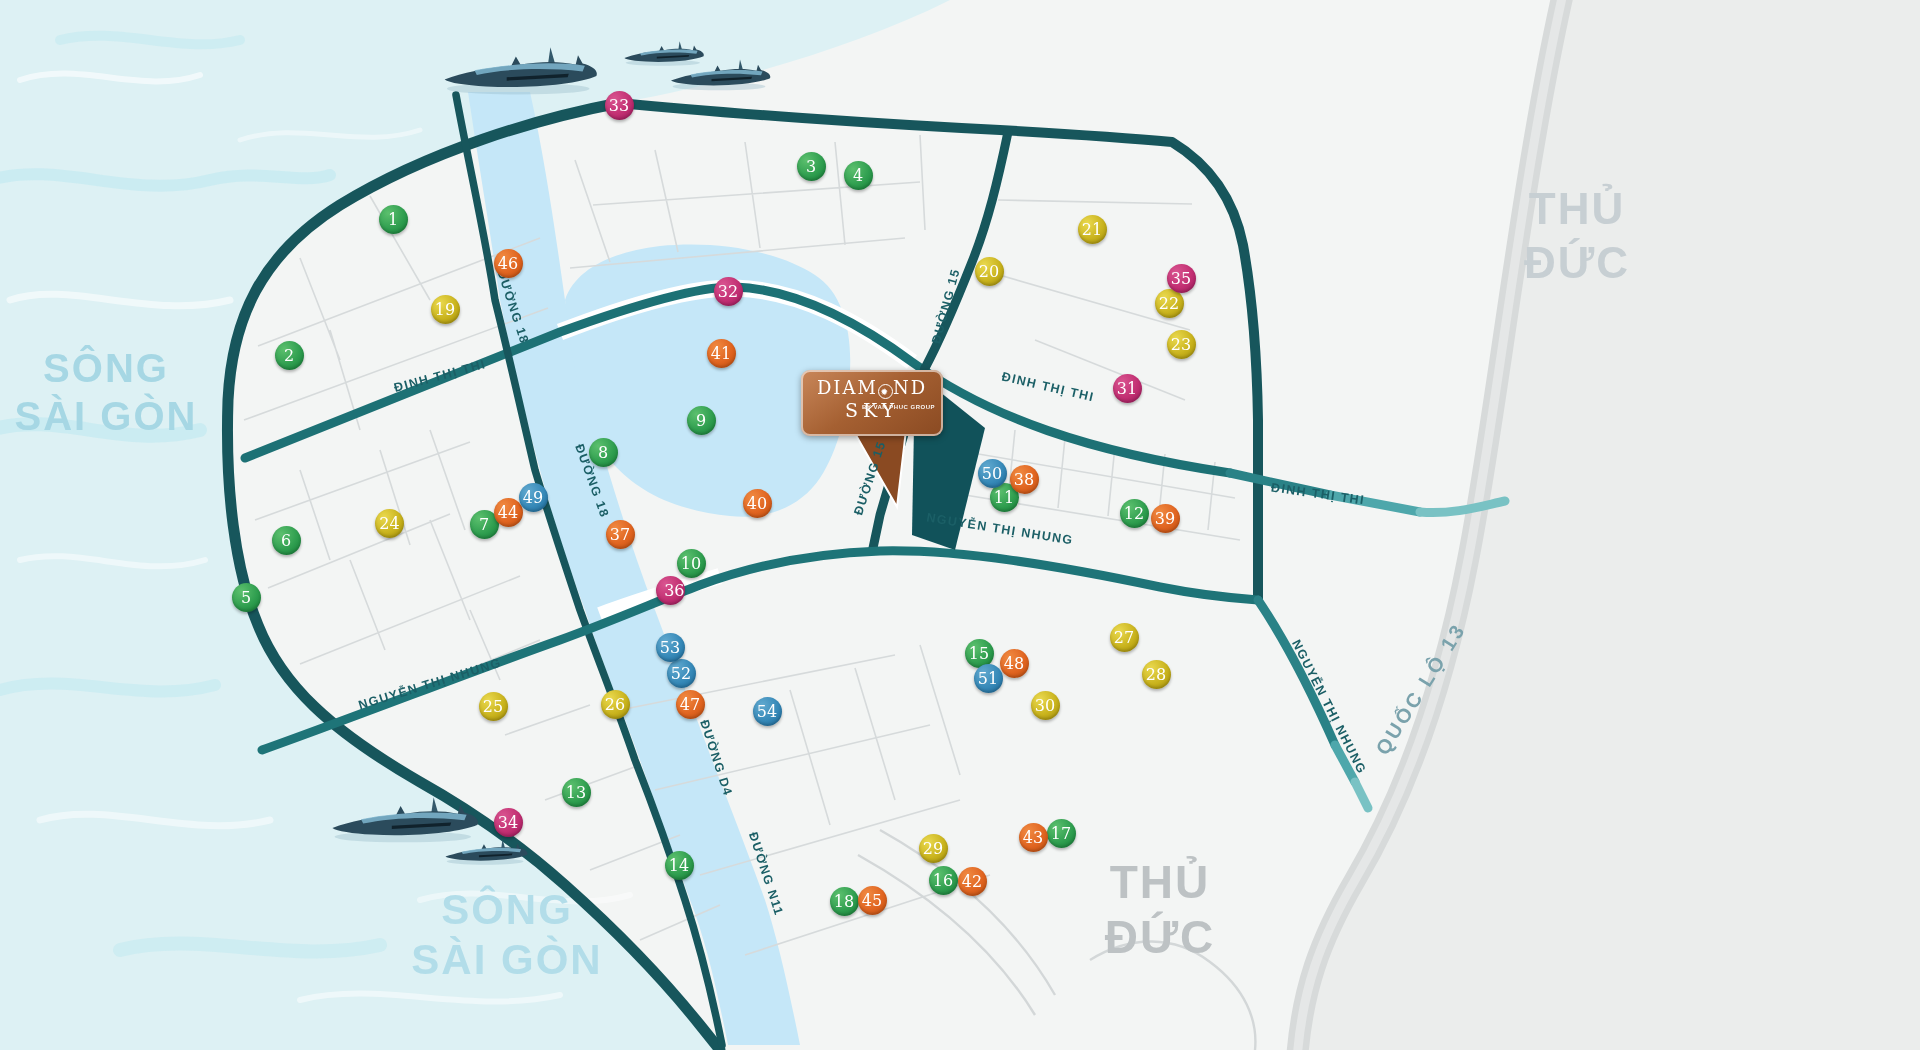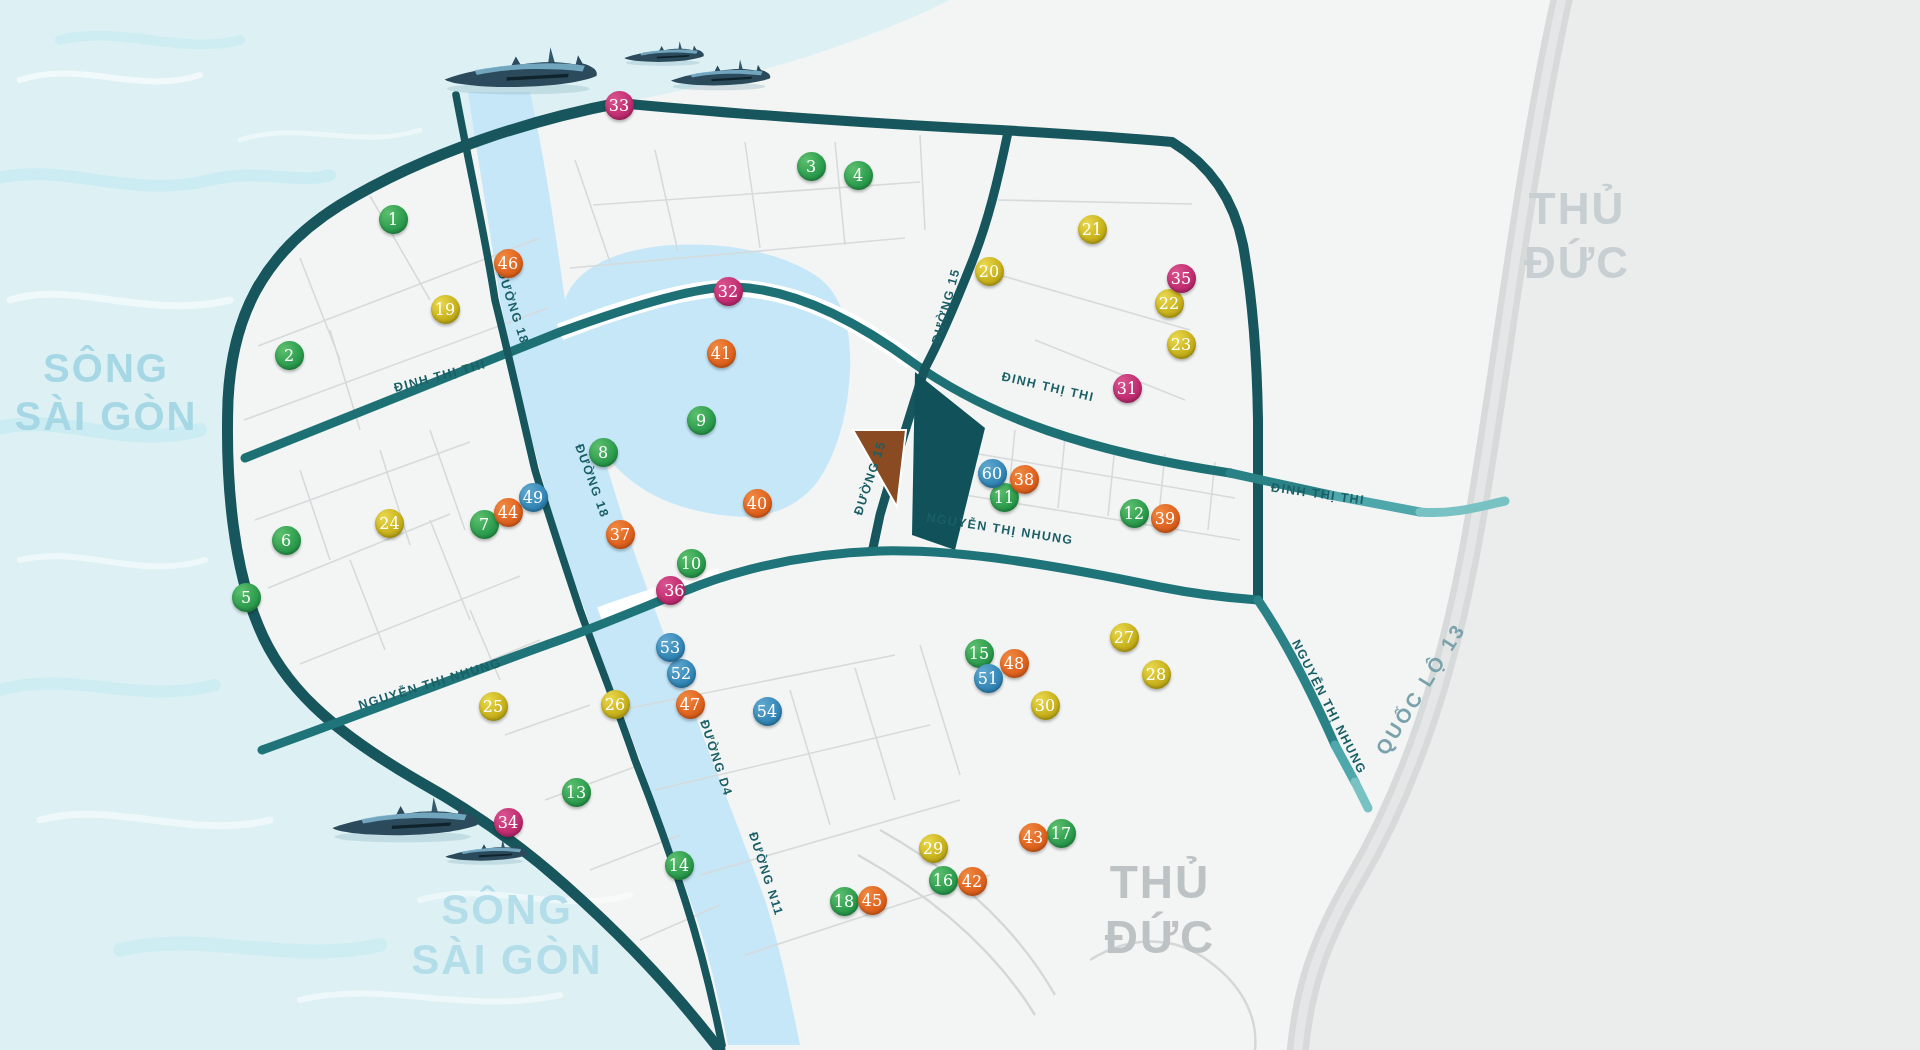--- a/index.html
+++ b/index.html
@@ -130,20 +130,24 @@
     </defs>
     <g>
       <use href="#yacht" transform="translate(440,45) scale(1.15)"></use>
       <use href="#yacht" transform="translate(622,40) scale(0.6)"></use>
       <use href="#yacht" transform="translate(668,58) scale(0.75)"></use>
       <use href="#yacht" transform="translate(328,795) scale(1.1)"></use>
       <use href="#yacht" transform="translate(443,838) scale(0.62)"></use>
     </g>
   </svg>
 
+  <div class="ds-logo">
+    <div class="ds-line1"><span>DIAM</span><span class="ds-o">✹</span><span>ND</span></div>
+    <div class="ds-line2"><span>SKY</span><span class="ds-tag">BY VAN PHUC GROUP</span></div>
+  </div>
 
 <div class="region" style="left: 106px; top: 344px; font-size: 40px; line-height: 48px; color: rgb(166, 215, 228);">
       <div>SÔNG</div>
       <div>SÀI GÒN</div>
     </div>
     <div class="region" style="left: 507px; top: 884.9px; font-size: 42px; line-height: 50px; color: rgb(178, 221, 233);">
       <div>SÔNG</div>
       <div>SÀI GÒN</div>
     </div>
     <div class="region" style="left: 1577px; top: 181.8px; font-size: 44px; line-height: 54px; color: rgb(199, 207, 211);">
@@ -209,18 +213,18 @@
     <div class="marker" style="left: 742.5px; top: 488.5px; background: radial-gradient(circle at 32% 28%, rgb(240, 138, 66) 0%, rgb(224, 100, 32) 55%, rgb(184, 75, 14) 100%);">40</div>
     <div class="marker" style="left: 706.5px; top: 338.5px; background: radial-gradient(circle at 32% 28%, rgb(240, 138, 66) 0%, rgb(224, 100, 32) 55%, rgb(184, 75, 14) 100%);">41</div>
     <div class="marker" style="left: 957.5px; top: 866.5px; background: radial-gradient(circle at 32% 28%, rgb(240, 138, 66) 0%, rgb(224, 100, 32) 55%, rgb(184, 75, 14) 100%);">42</div>
     <div class="marker" style="left: 1018.5px; top: 822.5px; background: radial-gradient(circle at 32% 28%, rgb(240, 138, 66) 0%, rgb(224, 100, 32) 55%, rgb(184, 75, 14) 100%);">43</div>
     <div class="marker" style="left: 493.5px; top: 497.5px; background: radial-gradient(circle at 32% 28%, rgb(240, 138, 66) 0%, rgb(224, 100, 32) 55%, rgb(184, 75, 14) 100%);">44</div>
     <div class="marker" style="left: 857.5px; top: 885.5px; background: radial-gradient(circle at 32% 28%, rgb(240, 138, 66) 0%, rgb(224, 100, 32) 55%, rgb(184, 75, 14) 100%);">45</div>
     <div class="marker" style="left: 493.5px; top: 248.5px; background: radial-gradient(circle at 32% 28%, rgb(240, 138, 66) 0%, rgb(224, 100, 32) 55%, rgb(184, 75, 14) 100%);">46</div>
     <div class="marker" style="left: 675.5px; top: 689.5px; background: radial-gradient(circle at 32% 28%, rgb(240, 138, 66) 0%, rgb(224, 100, 32) 55%, rgb(184, 75, 14) 100%);">47</div>
     <div class="marker" style="left: 999.5px; top: 648.5px; background: radial-gradient(circle at 32% 28%, rgb(240, 138, 66) 0%, rgb(224, 100, 32) 55%, rgb(184, 75, 14) 100%);">48</div>
     <div class="marker" style="left: 518.5px; top: 482.5px; background: radial-gradient(circle at 32% 28%, rgb(97, 169, 207) 0%, rgb(54, 137, 184) 55%, rgb(28, 102, 148) 100%);">49</div>
-    <div class="marker" style="left: 977.5px; top: 458.5px; background: radial-gradient(circle at 32% 28%, rgb(97, 169, 207) 0%, rgb(54, 137, 184) 55%, rgb(28, 102, 148) 100%);">60</div>
+    <div class="marker" style="left: 977.5px; top: 458.5px; background: radial-gradient(circle at 32% 28%, rgb(97, 169, 207) 0%, rgb(54, 137, 184) 55%, rgb(28, 102, 148) 100%);">50</div>
     <div class="marker" style="left: 973.5px; top: 663.5px; background: radial-gradient(circle at 32% 28%, rgb(97, 169, 207) 0%, rgb(54, 137, 184) 55%, rgb(28, 102, 148) 100%);">51</div>
     <div class="marker" style="left: 666.5px; top: 658.5px; background: radial-gradient(circle at 32% 28%, rgb(97, 169, 207) 0%, rgb(54, 137, 184) 55%, rgb(28, 102, 148) 100%);">52</div>
     <div class="marker" style="left: 655.5px; top: 632.5px; background: radial-gradient(circle at 32% 28%, rgb(97, 169, 207) 0%, rgb(54, 137, 184) 55%, rgb(28, 102, 148) 100%);">53</div>
     <div class="marker" style="left: 752.5px; top: 696.5px; background: radial-gradient(circle at 32% 28%, rgb(97, 169, 207) 0%, rgb(54, 137, 184) 55%, rgb(28, 102, 148) 100%);">54</div>
   </div>
 
 </body></html>

